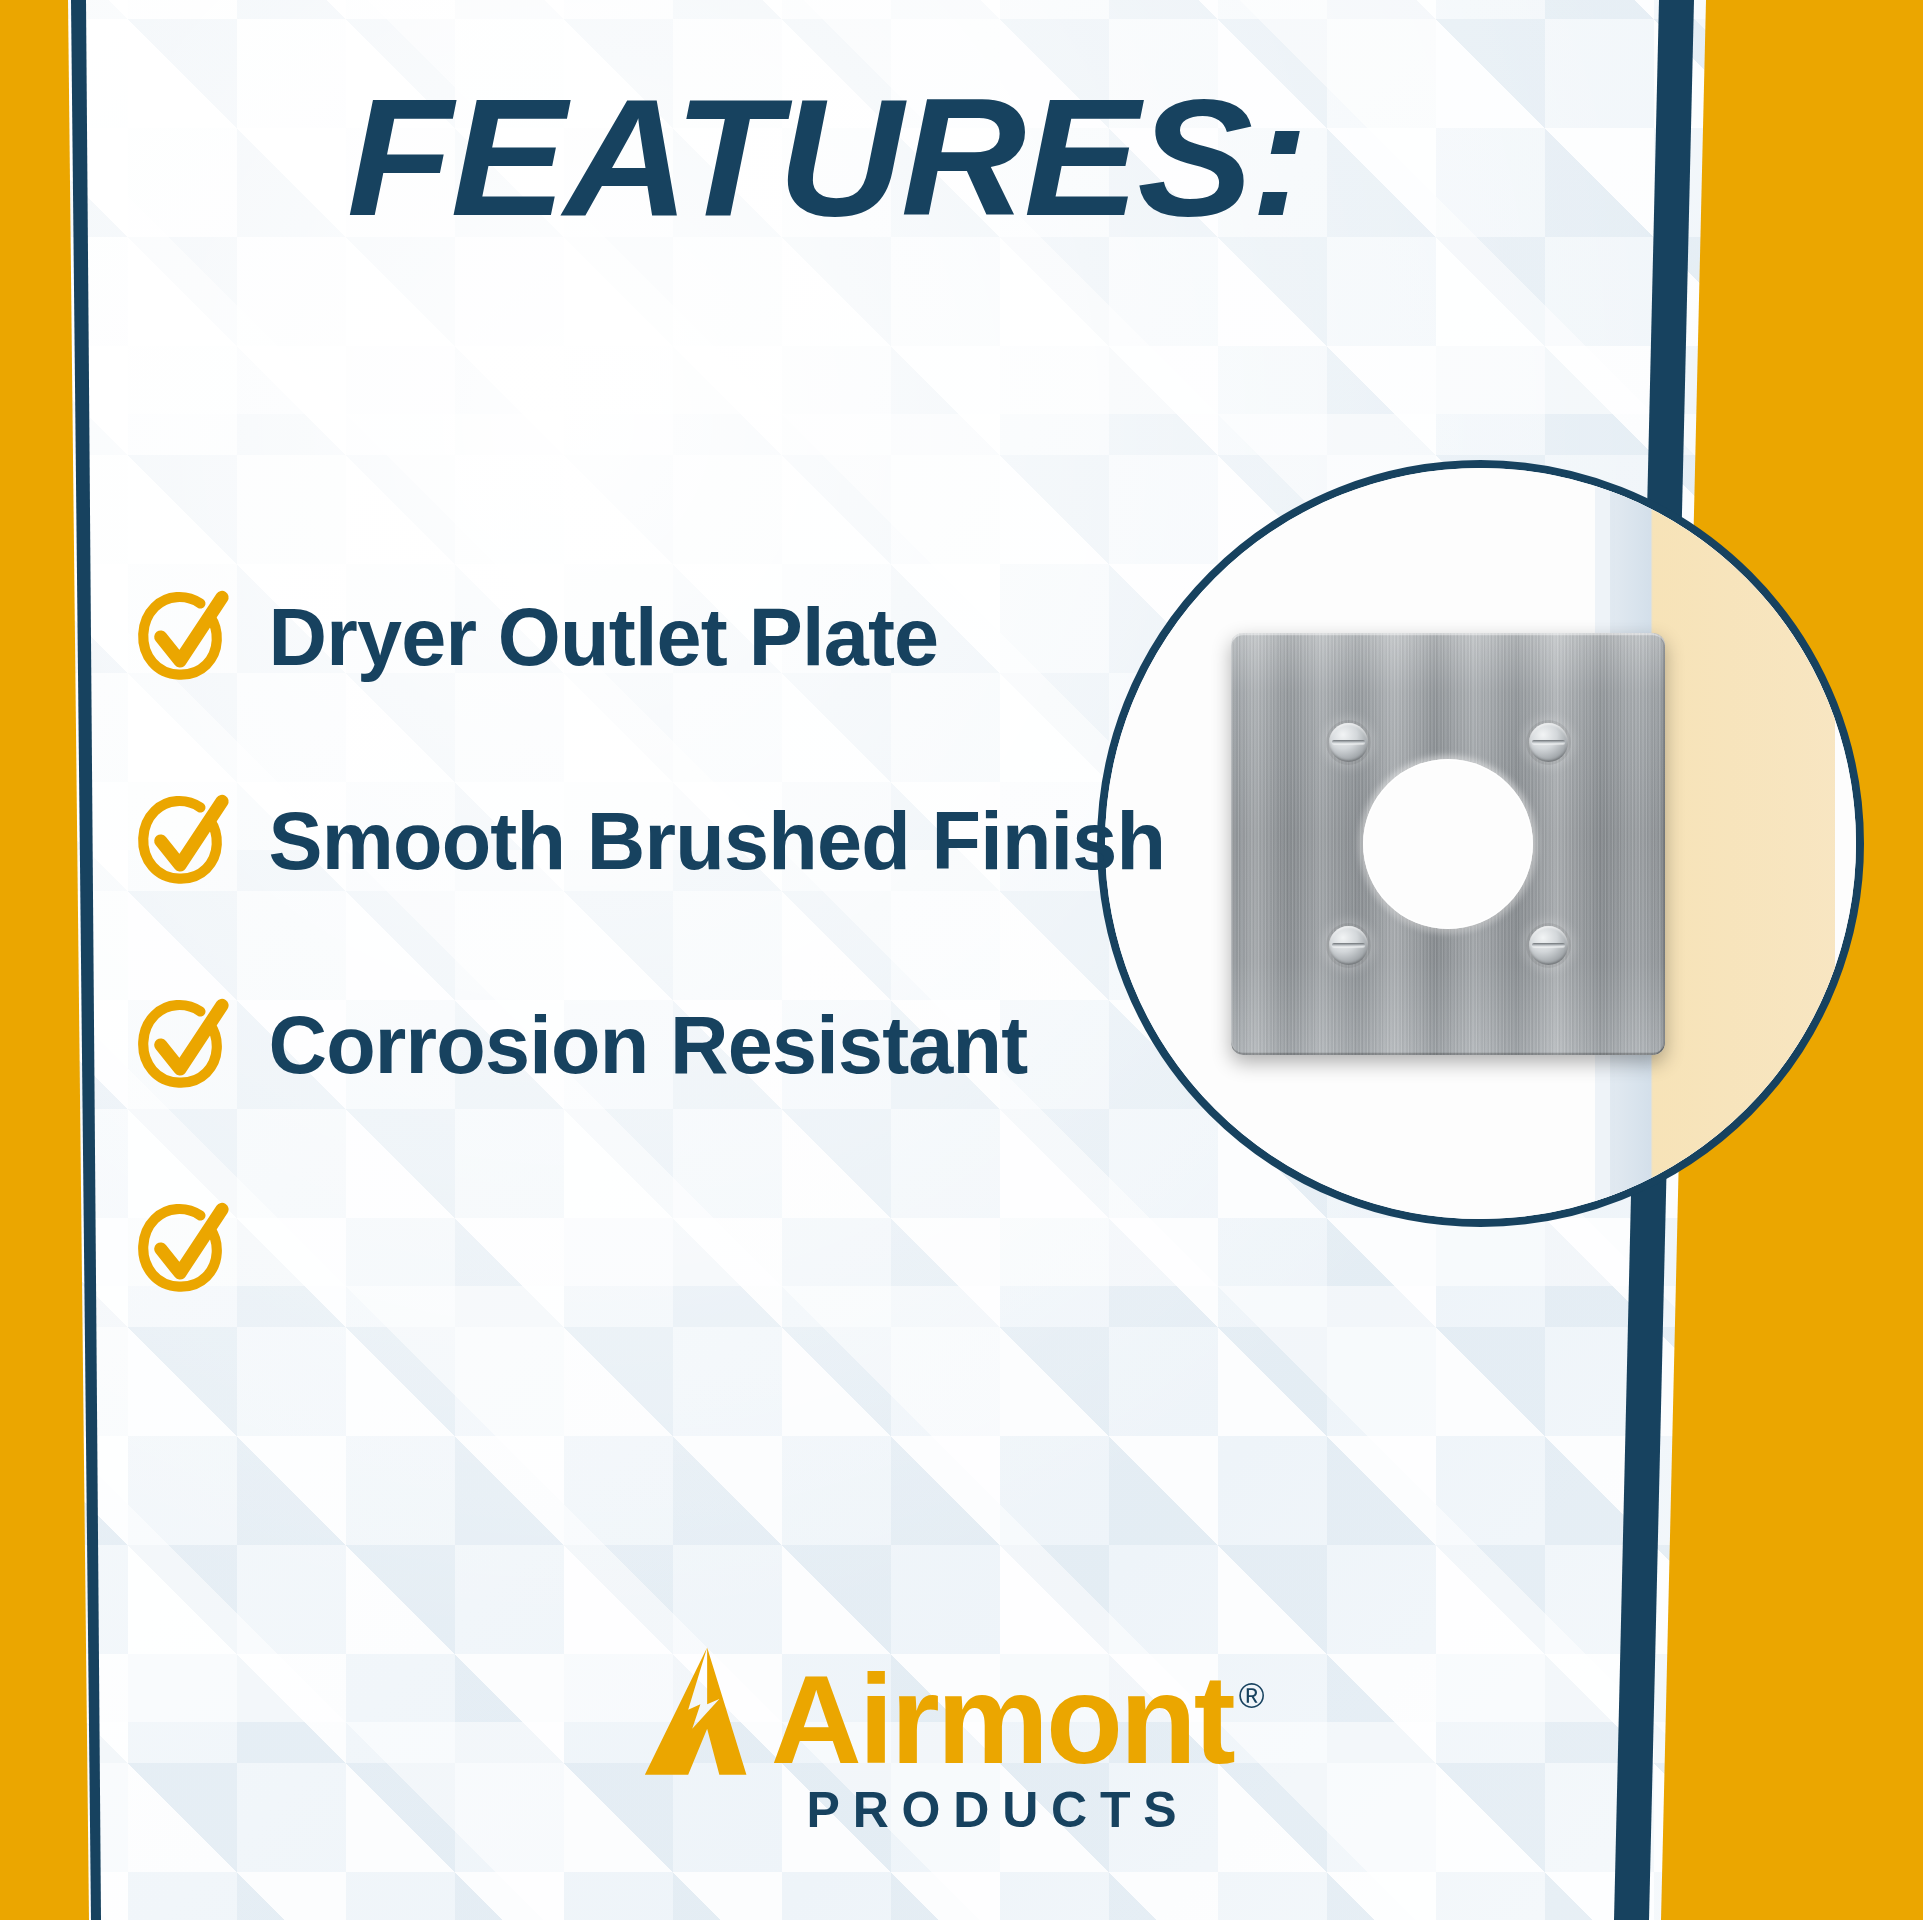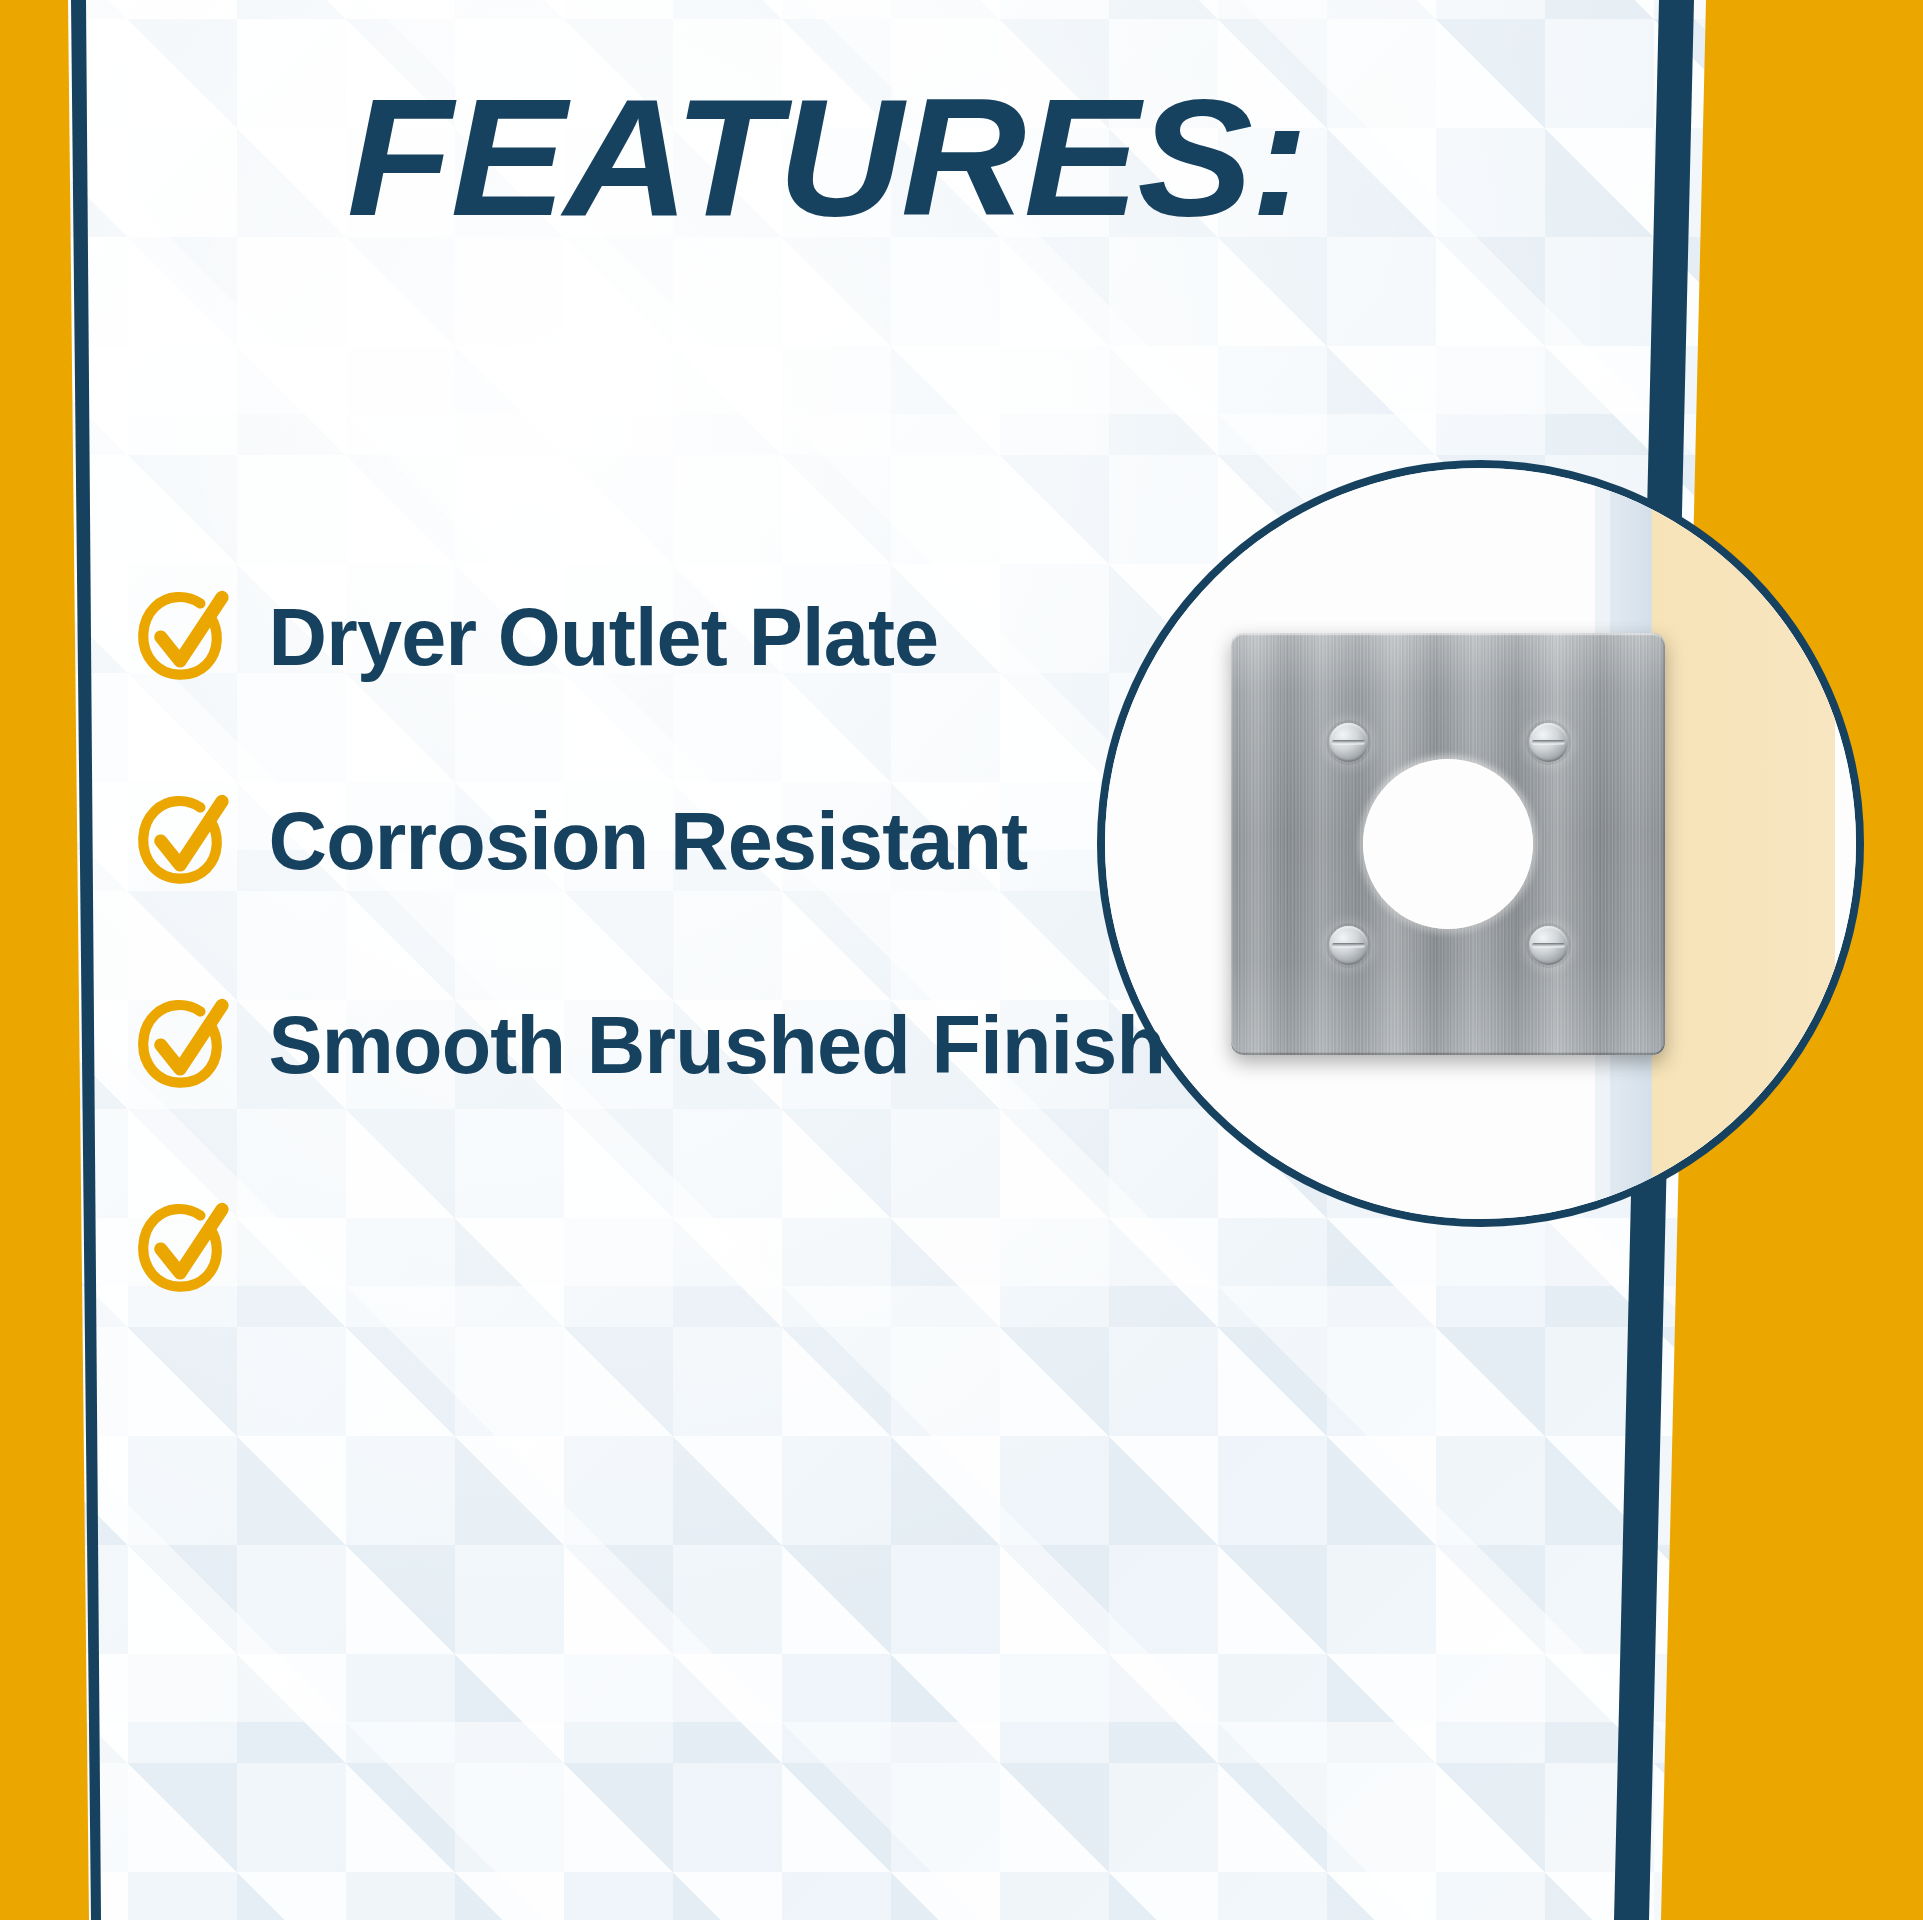--- a/index.html
+++ b/index.html
@@ -293,35 +293,47 @@
       </svg>
       <span class="feature-label">Dryer Outlet Plate</span>
     </div>
 
 
     <div class="feature-row">
       <svg class="check-icon" viewBox="0 0 100 100">
         <path d="M62 22 C50 14, 34 15, 24 25 C12 37, 11 58, 22 71 C33 84, 55 85, 67 73 C78 62, 78 44, 70 33" fill="none" stroke="#eba600" stroke-width="8.5" stroke-linecap="round"></path>
         <path d="M29 50 L45 70 L80 17" fill="none" stroke="#eba600" stroke-width="11" stroke-linecap="round" stroke-linejoin="round"></path>
       </svg>
-      <span class="feature-label">Corrosion Resistant</span>
+      <span class="feature-label">Smooth Brushed Finish</span>
     </div>
 
     <div class="feature-row">
       <svg class="check-icon" viewBox="0 0 100 100">
         <path d="M62 22 C50 14, 34 15, 24 25 C12 37, 11 58, 22 71 C33 84, 55 85, 67 73 C78 62, 78 44, 70 33" fill="none" stroke="#eba600" stroke-width="8.5" stroke-linecap="round"></path>
         <path d="M29 50 L45 70 L80 17" fill="none" stroke="#eba600" stroke-width="11" stroke-linecap="round" stroke-linejoin="round"></path>
       </svg>
-      <span class="feature-label">Smooth Brushed Finish</span>
+      <span class="feature-label">Corrosion Resistant</span>
     </div>
 
     <div class="feature-row">
       <svg class="check-icon" viewBox="0 0 100 100">
         <path d="M62 22 C50 14, 34 15, 24 25 C12 37, 11 58, 22 71 C33 84, 55 85, 67 73 C78 62, 78 44, 70 33" fill="none" stroke="#eba600" stroke-width="8.5" stroke-linecap="round"></path>
         <path d="M29 50 L45 70 L80 17" fill="none" stroke="#eba600" stroke-width="11" stroke-linecap="round" stroke-linejoin="round"></path>
       </svg>
     </div>
 
   </div>
 
+  <div class="logo">
+    <div class="logo-wordmark">
+      <svg class="logo-mark" viewBox="0 0 110 100">
+        <path d="M54 2 L83 96 L63 96 L54 62 L40 96 L8 96 Z
+                 M54 2 L40 48 L49 44 L43 62 L63 40 L54 44 Z" fill="#eba600" fill-rule="evenodd"></path>
+        <path d="M52 26 L36 70 L46 60 L40 80 L62 48 L52 52 Z" fill="#ffffff" opacity="0.0"></path>
+      </svg>
+      <span class="logo-text">Airmont</span>
+      <span class="logo-reg">®</span>
+    </div>
+    <div class="logo-sub">PRODUCTS</div>
+  </div>
 
 </div>
 
 
 </body></html>

